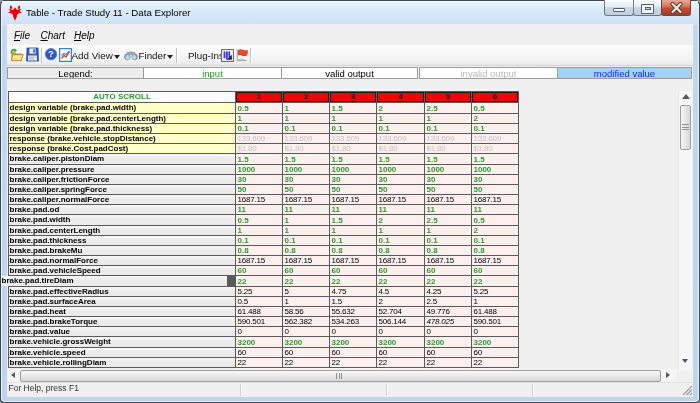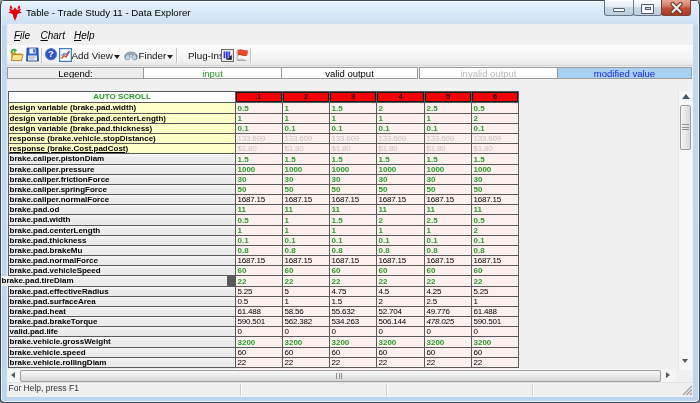--- a/index.html
+++ b/index.html
@@ -123,21 +123,21 @@
 <div class="cell val vb" style="left:377px;top:124px;width:47px;height:9px;background:#fbf0ee;color:#2d9b2d;line-height:10.5px;">0.1</div>
 <div class="cell val vb" style="left:425px;top:124px;width:46px;height:9px;background:#fbf0ee;color:#2d9b2d;line-height:10.5px;">0.1</div>
 <div class="cell val vb" style="left:472px;top:124px;width:46px;height:9px;background:#fbf0ee;color:#2d9b2d;line-height:10.5px;">0.1</div>
 <div class="cell lbl" style="left:9px;top:134px;width:226px;height:9px;background:#ffffc8;line-height:9.5px;">response (brake.vehicle.stopDistance)</div>
 <div class="cell val" style="left:236px;top:134px;width:46px;height:9px;background:#fbf0ee;color:#c9c0c0;line-height:10.5px;">133.609</div>
 <div class="cell val" style="left:283px;top:134px;width:46px;height:9px;background:#fbf0ee;color:#c9c0c0;line-height:10.5px;">133.609</div>
 <div class="cell val" style="left:330px;top:134px;width:46px;height:9px;background:#fbf0ee;color:#c9c0c0;line-height:10.5px;">133.609</div>
 <div class="cell val" style="left:377px;top:134px;width:47px;height:9px;background:#fbf0ee;color:#c9c0c0;line-height:10.5px;">133.609</div>
 <div class="cell val" style="left:425px;top:134px;width:46px;height:9px;background:#fbf0ee;color:#c9c0c0;line-height:10.5px;">133.609</div>
 <div class="cell val" style="left:472px;top:134px;width:46px;height:9px;background:#fbf0ee;color:#c9c0c0;line-height:10.5px;">133.609</div>
-<div class="cell lbl" style="left:9px;top:144px;width:226px;height:9px;background:#ffffc8;line-height:9.5px;text-decoration:underline;">response (brake.Cost.padCost)</div>
+<div class="cell lbl" style="left:9px;top:144px;width:226px;height:9px;background:#ffffc8;line-height:9.5px;">response (brake.Cost.padCost)</div>
 <div class="cell val" style="left:236px;top:144px;width:46px;height:9px;background:#fbf0ee;color:#c9c0c0;line-height:10.5px;">$1.80</div>
 <div class="cell val" style="left:283px;top:144px;width:46px;height:9px;background:#fbf0ee;color:#c9c0c0;line-height:10.5px;">$1.80</div>
 <div class="cell val" style="left:330px;top:144px;width:46px;height:9px;background:#fbf0ee;color:#c9c0c0;line-height:10.5px;">$1.80</div>
 <div class="cell val" style="left:377px;top:144px;width:47px;height:9px;background:#fbf0ee;color:#c9c0c0;line-height:10.5px;">$1.80</div>
 <div class="cell val" style="left:425px;top:144px;width:46px;height:9px;background:#fbf0ee;color:#c9c0c0;line-height:10.5px;">$1.80</div>
 <div class="cell val" style="left:472px;top:144px;width:46px;height:9px;background:#fbf0ee;color:#c9c0c0;line-height:10.5px;">$1.80</div>
 <div class="cell lbl" style="left:9px;top:154px;width:226px;height:10px;background:linear-gradient(180deg,#f8f8f8,#ebebeb 45%);line-height:10.5px;">brake.caliper.pistonDiam</div>
 <div class="cell val vb" style="left:236px;top:154px;width:46px;height:10px;background:#fbf0ee;color:#2d9b2d;line-height:11.5px;">1.5</div>
 <div class="cell val vb" style="left:283px;top:154px;width:46px;height:10px;background:#fbf0ee;color:#2d9b2d;line-height:11.5px;">1.5</div>
 <div class="cell val vb" style="left:330px;top:154px;width:46px;height:10px;background:#fbf0ee;color:#2d9b2d;line-height:11.5px;">1.5</div>
@@ -249,21 +249,21 @@
 <div class="cell val" style="left:377px;top:307px;width:47px;height:9px;background:#fbf0ee;color:#000000;line-height:10.5px;">52.704</div>
 <div class="cell val" style="left:425px;top:307px;width:46px;height:9px;background:#fbf0ee;color:#000000;line-height:10.5px;">49.776</div>
 <div class="cell val" style="left:472px;top:307px;width:46px;height:9px;background:#fbf0ee;color:#000000;line-height:10.5px;">61.488</div>
 <div class="cell lbl" style="left:9px;top:317px;width:226px;height:9px;background:linear-gradient(180deg,#f8f8f8,#ebebeb 45%);line-height:9.5px;">brake.pad.brakeTorque</div>
 <div class="cell val" style="left:236px;top:317px;width:46px;height:9px;background:#fbf0ee;color:#000000;line-height:10.5px;">590.501</div>
 <div class="cell val" style="left:283px;top:317px;width:46px;height:9px;background:#fbf0ee;color:#000000;line-height:10.5px;">562.382</div>
 <div class="cell val" style="left:330px;top:317px;width:46px;height:9px;background:#fbf0ee;color:#000000;line-height:10.5px;">534.263</div>
 <div class="cell val" style="left:377px;top:317px;width:47px;height:9px;background:#fbf0ee;color:#000000;line-height:10.5px;">506.144</div>
 <div class="cell val" style="left:425px;top:317px;width:46px;height:9px;background:#fbf0ee;color:#000000;line-height:10.5px;font-style:italic;">478.025</div>
 <div class="cell val" style="left:472px;top:317px;width:46px;height:9px;background:#fbf0ee;color:#000000;line-height:10.5px;">590.501</div>
-<div class="cell lbl" style="left:9px;top:327px;width:226px;height:9px;background:linear-gradient(180deg,#f8f8f8,#ebebeb 45%);line-height:9.5px;">valid.pad.life</div>
+<div class="cell lbl" style="left:9px;top:327px;width:226px;height:9px;background:linear-gradient(180deg,#f8f8f8,#ebebeb 45%);line-height:9.5px;">brake.pad.value</div>
 <div class="cell val" style="left:236px;top:327px;width:46px;height:9px;background:#fbf0ee;color:#000000;line-height:10.5px;">0</div>
 <div class="cell val" style="left:283px;top:327px;width:46px;height:9px;background:#fbf0ee;color:#000000;line-height:10.5px;">0</div>
 <div class="cell val" style="left:330px;top:327px;width:46px;height:9px;background:#fbf0ee;color:#000000;line-height:10.5px;">0</div>
 <div class="cell val" style="left:377px;top:327px;width:47px;height:9px;background:#fbf0ee;color:#000000;line-height:10.5px;">0</div>
 <div class="cell val" style="left:425px;top:327px;width:46px;height:9px;background:#fbf0ee;color:#000000;line-height:10.5px;">0</div>
 <div class="cell val" style="left:472px;top:327px;width:46px;height:9px;background:#fbf0ee;color:#000000;line-height:10.5px;">0</div>
 <div class="cell lbl" style="left:9px;top:337px;width:226px;height:10px;background:linear-gradient(180deg,#f8f8f8,#ebebeb 45%);line-height:10.5px;">brake.vehicle.grossWeight</div>
 <div class="cell val vb" style="left:236px;top:337px;width:46px;height:10px;background:#fbf0ee;color:#2d9b2d;line-height:11.5px;">3200</div>
 <div class="cell val vb" style="left:283px;top:337px;width:46px;height:10px;background:#fbf0ee;color:#2d9b2d;line-height:11.5px;">3200</div>
 <div class="cell val vb" style="left:330px;top:337px;width:46px;height:10px;background:#fbf0ee;color:#2d9b2d;line-height:11.5px;">3200</div>

